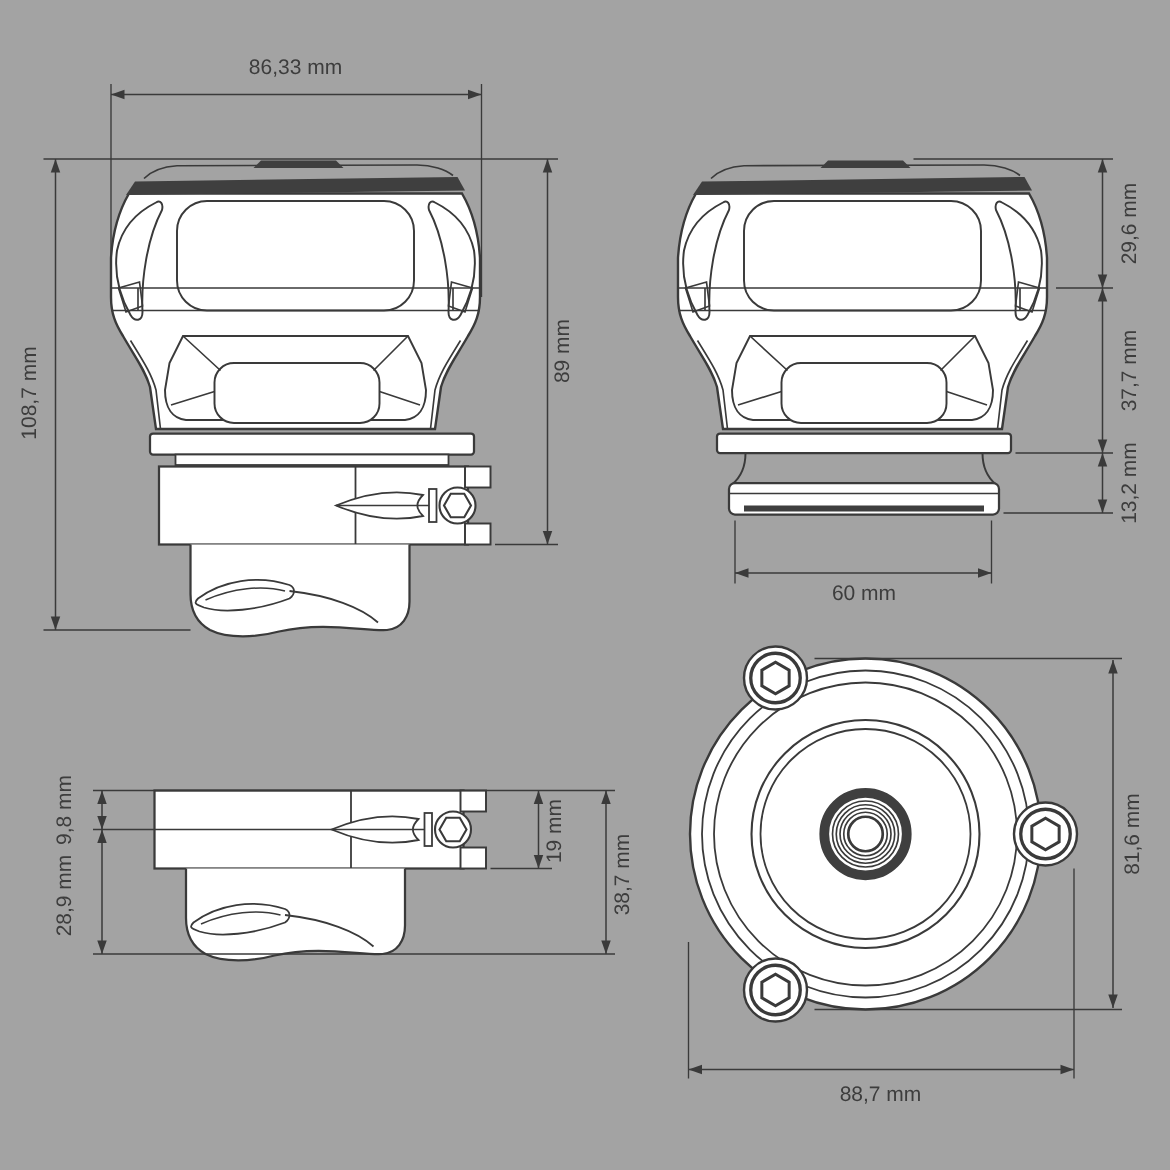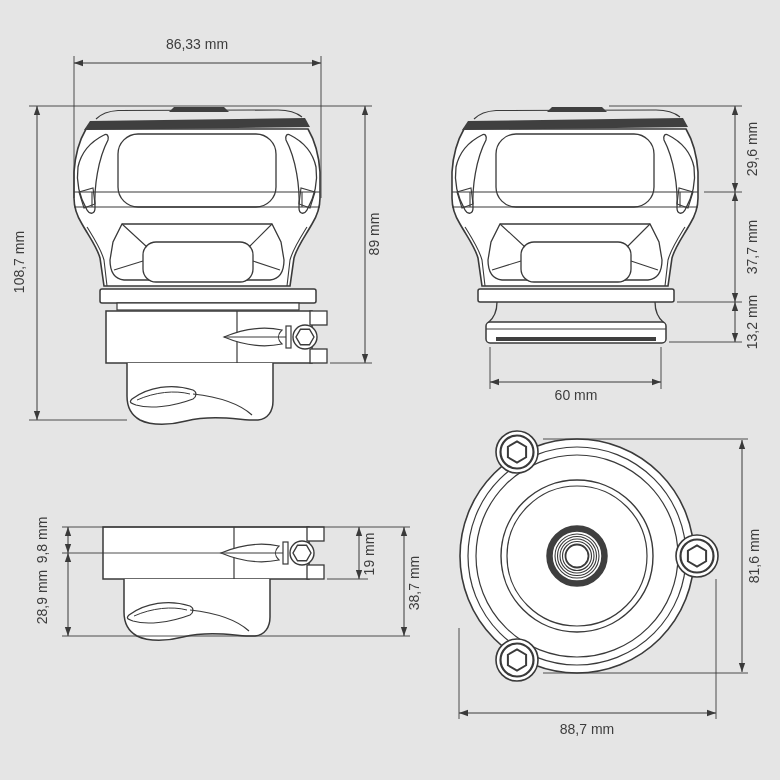--- a/index.html
+++ b/index.html
@@ -1,16 +1,16 @@
 <!DOCTYPE html>
 <html><head>
 <meta charset="utf-8">
 <style>
   html,body{margin:0;padding:0;background:#ffffff;}
-  .sheet{width:780px;height:780px;background:#e5e5e5;position:relative;overflow:hidden;}
+  .sheet{width:780px;height:780px;background:#a3a3a3;position:relative;overflow:hidden;}
   svg{display:block;}
   text{font-family:"Liberation Sans","DejaVu Sans",sans-serif;font-size:14px;fill:#3d3d3d;}
   .ln{stroke:#3a3a3a;fill:none;}
   .part{stroke:#3a3a3a;fill:#ffffff;}
   .dark{fill:#3f3f3f;stroke:none;}
   .dim{stroke:#3a3a3a;stroke-width:1;fill:none;}
   .ext{stroke:#3a3a3a;stroke-width:0.9;fill:none;}
 </style>
 </head>
 <body>

